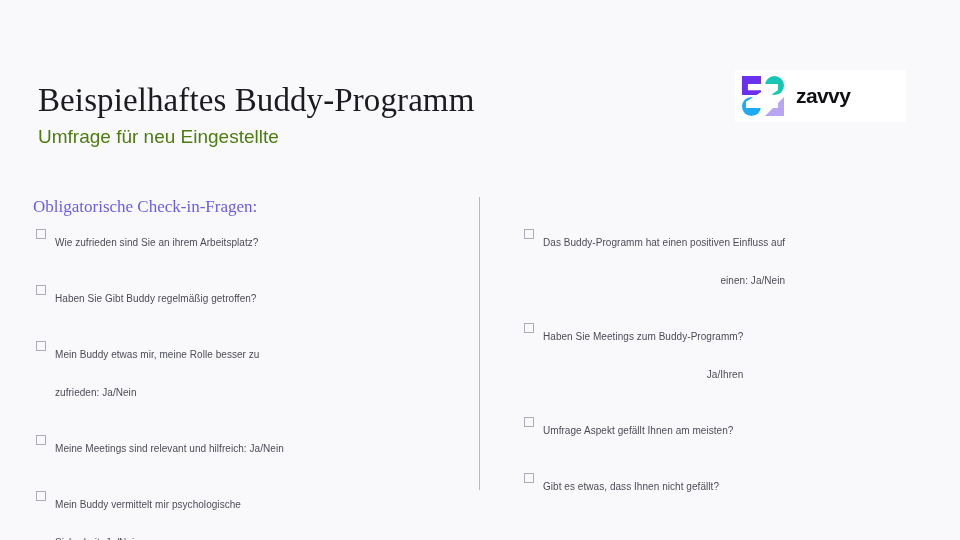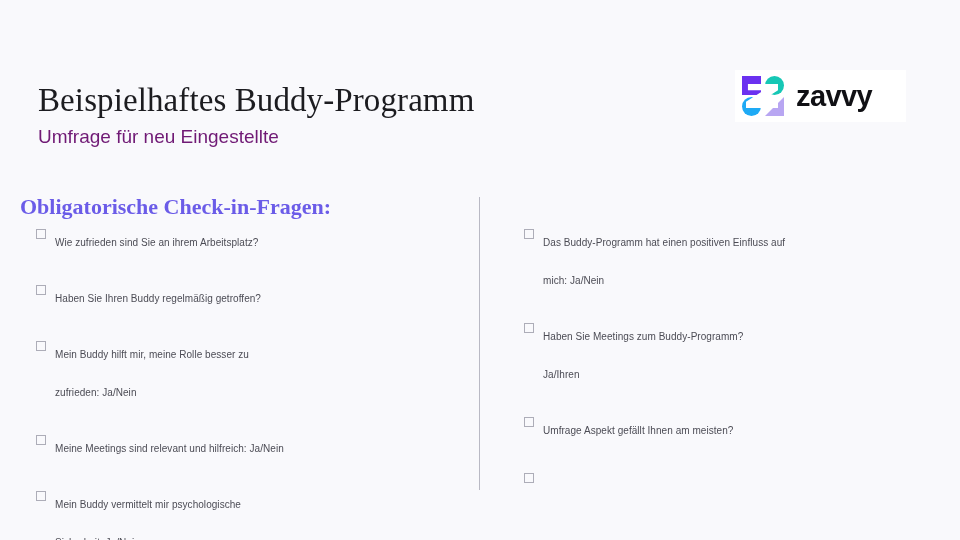--- a/index.html
+++ b/index.html
@@ -30,21 +30,21 @@
     font-weight:400;
     color:#1c1c20;
     letter-spacing:0.1px;
     white-space:nowrap;
   }
   .slide-subtitle {
     font-family:"Liberation Sans", sans-serif;
     font-size:19px;
     line-height:26px;
     font-weight:400;
-    color:#701a75;
+    color:#4d7c0f;
     margin-top:4px;
     white-space:nowrap;
   }
 
   
   .logo-box {
     position:absolute;
     left:735px; top:70px;
     width:171px; height:52px;
     background:#ffffff;
@@ -87,52 +87,52 @@
   .logo-mark .lm-z {
     position:absolute;
     left:6px; top:11px;
     width:32px; height:24px;
     background:#ffffff;
     clip-path:polygon(6% 0, 100% 0, 100% 26%, 44% 74%, 100% 74%, 100% 100%, 0 100%, 0 74%, 56% 26%, 6% 26%);
     transform:rotate(0deg);
   }
   .logo-word {
     font-family:"Liberation Sans", sans-serif;
-    font-size:29px;
+    font-size:21px;
     font-weight:700;
     letter-spacing:-0.6px;
     color:#101014;
     margin-left:10px;
   }
 
   
   .section-heading {
     position:absolute;
-    left:20px; top:196px;
+    left:33px; top:196px;
     font-family:"Liberation Serif", serif;
-    font-size:22px;
+    font-size:17px;
     line-height:22px;
-    font-weight:700;
+    font-weight:400;
     color:#6b5ce8;
     white-space:nowrap;
   }
 
   .divider {
     position:absolute;
     left:479px; top:197px;
     width:1px; height:293px;
     background:#b9b9c4;
   }
 
   .col {
     position:absolute;
     top:224px;
   }
   .col-left  { left:36px;  width:420px; }
-  .col-right { left:524px; width:420px; }
+  .col-right { left:524px; width:420px;text-align:right; }
 
   .q-item {
     display:flex;
     align-items:flex-start;
     margin-bottom:18px;
   }
   .q-box {
     flex:0 0 auto;
     width:10px; height:10px;
     border:1px solid #adadb8;
@@ -179,28 +179,28 @@
     <div class="q-item">
       <span class="q-box"></span>
       <span class="q-text">
         <span class="wrap-line">Wie zufrieden sind Sie an ihrem Arbeitsplatz?</span>
       </span>
     </div>
 
     <div class="q-item">
       <span class="q-box"></span>
       <span class="q-text">
-        <span class="wrap-line">Haben Sie Ihren Buddy regelmäßig getroffen?</span>
-      </span>
-    </div>
-
-    <div class="q-item">
-      <span class="q-box"></span>
-      <span class="q-text">
-        <span class="wrap-line">Mein Buddy hilft mir, meine Rolle besser zu</span>
+        <span class="wrap-line">Haben Sie Gibt Buddy regelmäßig getroffen?</span>
+      </span>
+    </div>
+
+    <div class="q-item">
+      <span class="q-box"></span>
+      <span class="q-text">
+        <span class="wrap-line">Mein Buddy etwas mir, meine Rolle besser zu</span>
         <span class="wrap-line">zufrieden: Ja/Nein</span>
       </span>
     </div>
 
     <div class="q-item">
       <span class="q-box"></span>
       <span class="q-text">
         <span class="wrap-line">Meine Meetings sind relevant und hilfreich: Ja/Nein</span>
       </span>
     </div>
@@ -214,38 +214,41 @@
     </div>
 
   </div>
 
   <div class="col col-right">
 
     <div class="q-item">
       <span class="q-box"></span>
       <span class="q-text">
         <span class="wrap-line">Das Buddy-Programm hat einen positiven Einfluss auf</span>
-        <span class="wrap-line">mich: Ja/Nein</span>
+        <span class="wrap-line">einen: Ja/Nein</span>
       </span>
     </div>
 
     <div class="q-item">
       <span class="q-box"></span>
       <span class="q-text">
         <span class="wrap-line">Haben Sie Meetings zum Buddy-Programm?</span>
         <span class="wrap-line">Ja/Ihren</span>
       </span>
     </div>
 
     <div class="q-item">
       <span class="q-box"></span>
       <span class="q-text">
         <span class="wrap-line">Umfrage Aspekt gefällt Ihnen am meisten?</span>
       </span>
     </div>
 
     <div class="q-item">
       <span class="q-box"></span>
+      <span class="q-text">
+        <span class="wrap-line">Gibt es etwas, dass Ihnen nicht gefällt?</span>
+      </span>
     </div>
 
   </div>
 
 </div>
 
 </body></html>

